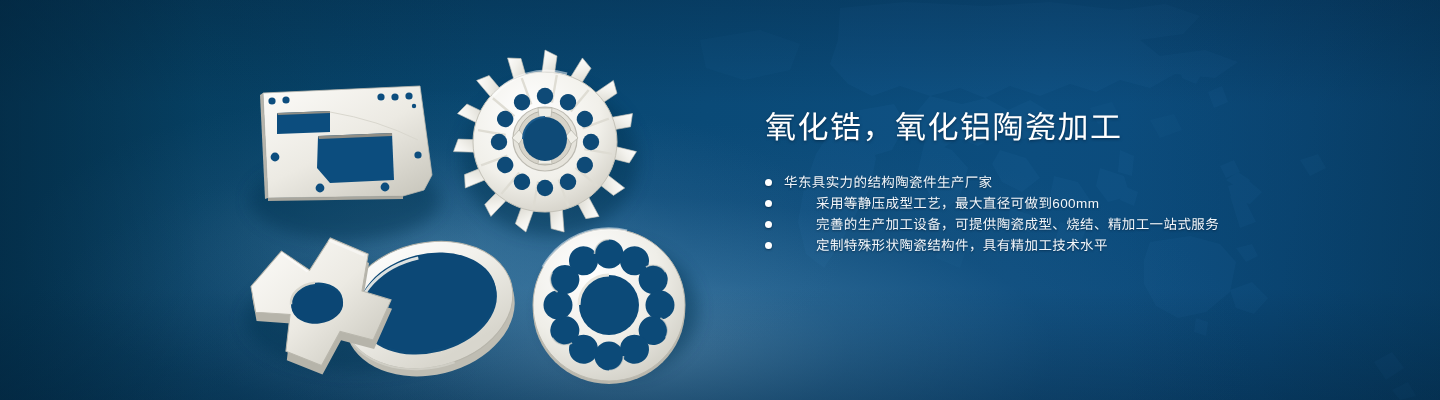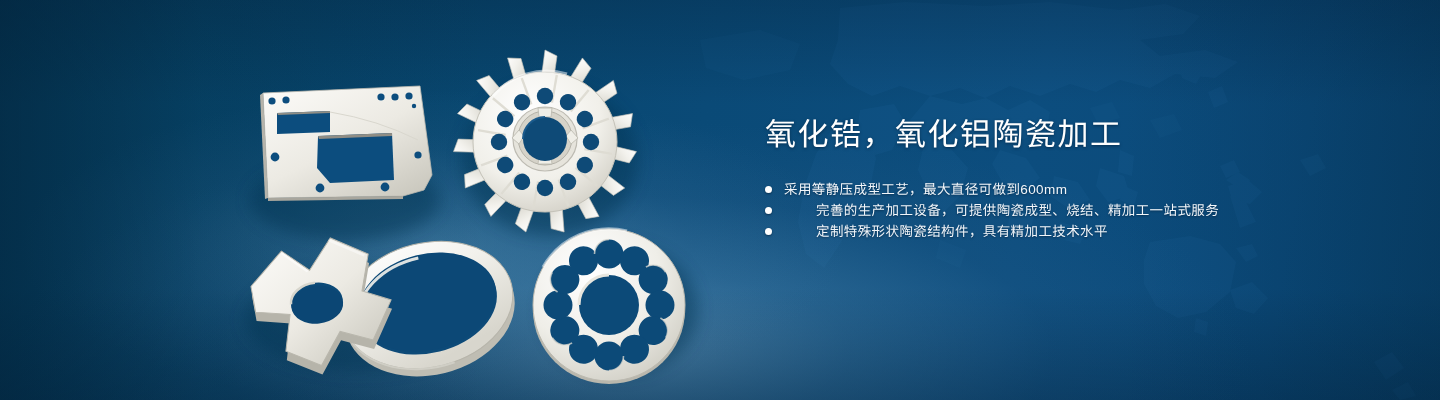--- a/index.html
+++ b/index.html
@@ -34,21 +34,21 @@
       linear-gradient(to bottom, rgba(2,30,54,0.30) 0%, rgba(0,0,0,0) 26%, rgba(0,0,0,0) 72%, rgba(2,28,50,0.34) 100%);
   }
   .bg-map{position:absolute;inset:0;opacity:.46;}
   .bg-map svg{width:100%;height:100%;display:block;}
 
   
   .products{position:absolute;left:0;top:0;width:720px;height:400px;}
   .products svg{width:100%;height:100%;display:block;}
 
   
-  .copy{position:absolute;left:765px;top:115px;width:620px;}
+  .copy{position:absolute;left:765px;top:108px;width:620px;}
   .headline{
     margin:0;color:#ffffff;font-size:31px;line-height:40px;
     font-weight:400;letter-spacing:1.5px;
     text-shadow:0 1px 3px rgba(0,22,44,.55);
     white-space:nowrap;
   }
   .bullets{list-style:none;margin:0;padding:0;margin-top:24px;}
   .bullet{
     display:flex;align-items:center;
     height:21px;margin-bottom:0px;
@@ -324,20 +324,24 @@
         <path d="M-66 -38 A76 76 0 0 1 18 -74" fill="none" stroke="#ffffff" stroke-width="3" opacity="0.5"></path>
       </g>
     </svg>
   </div>
 
   <div class="copy">
     <h1 class="headline">氧化锆，氧化铝陶瓷加工</h1>
     <ul class="bullets">
       <li class="bullet">
         <span class="dot"></span>
+        <span class="btxt">华东具实力的结构陶瓷件生产厂家</span>
+      </li>
+      <li class="bullet">
+        <span class="dot"></span>
         <span class="btxt">采用等静压成型工艺，最大直径可做到600mm</span>
       </li>
       <li class="bullet">
         <span class="dot"></span>
         <span class="btxt">完善的生产加工设备，可提供陶瓷成型、烧结、精加工一站式服务</span>
       </li>
       <li class="bullet">
         <span class="dot"></span>
         <span class="btxt">定制特殊形状陶瓷结构件，具有精加工技术水平</span>
       </li>

